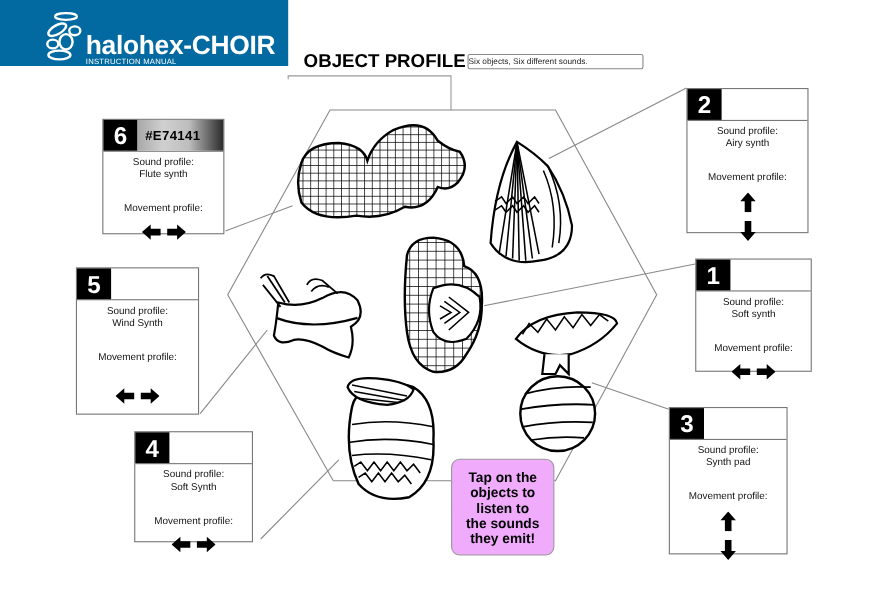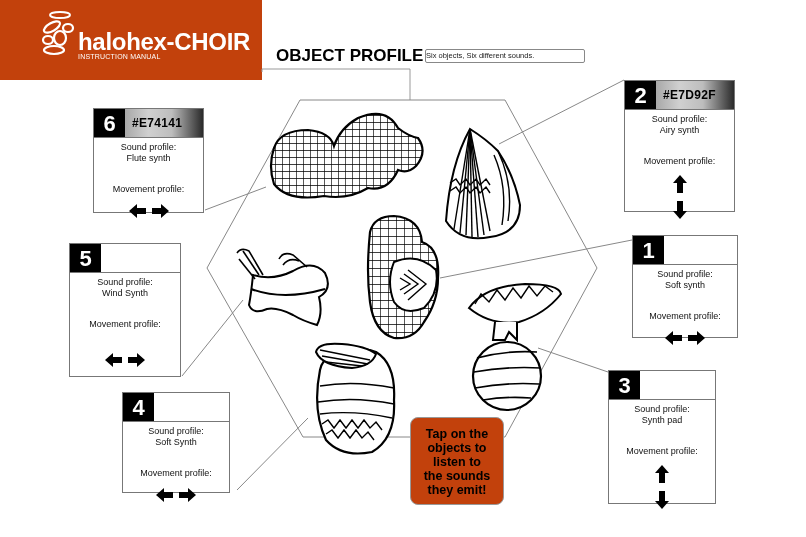--- a/index.html
+++ b/index.html
@@ -1,21 +1,21 @@
 <!DOCTYPE html>
 <html><head>
 <meta charset="utf-8">
 <style>
   * { box-sizing: border-box; margin: 0; padding: 0; }
   html, body { width: 806px; height: 537px; background: #ffffff; overflow: hidden; }
   body { position: relative; font-family: "Liberation Sans", sans-serif; color: #000; }
 
   .header-block {
-    position: absolute; left: 0; top: 0; width: 262px; height: 80px;
-    background: #c2410c; color: #fff;
+    position: absolute; left: 0; top: 0; width: 262px; height: 60px;
+    background: #0369a1; color: #fff;
   }
   .logo-icon { position: absolute; left: 38px; top: 10px; width: 44px; height: 46px; }
   .brand-name {
     position: absolute; left: 78px; top: 28px; font-size: 24px; font-weight: bold;
     letter-spacing: -0.3px; white-space: nowrap;
   }
   .brand-sub {
     position: absolute; left: 78px; top: 53px; font-size: 7px; letter-spacing: 0.2px;
     white-space: nowrap;
   }
@@ -45,21 +45,21 @@
     padding-left: 7px; letter-spacing: 0.3px;
     background: linear-gradient(90deg, #a8a8a8 0%, #d0d0d0 30%, #bdbdbd 60%, #2a2a2a 100%);
   }
   .card-body { padding-top: 4px; font-size: 9px; line-height: 11px; color: #111; }
   .card-body .lbl2 { margin-top: 20px; display: block; }
   .arrows { margin-top: 8px; display: flex; justify-content: center; align-items: center; gap: 5px; }
   .arrows.vertical { flex-direction: column; gap: 8px; }
 
   .hint-bubble {
     position: absolute; left: 410px; top: 417px; width: 94px; height: 88px;
-    border: 1px solid #999; border-radius: 8px; background: #c2410c;
+    border: 1px solid #999; border-radius: 8px; background: #f0abfc;
     font-weight: bold; font-size: 12.5px; line-height: 14px; text-align: center;
     padding-top: 9px; white-space: pre-line;
   }
   .object { position: absolute; cursor: pointer; }
 </style>
 </head>
 <body>
 
 <div class="header-block">
   <svg class="logo-icon" viewBox="0 0 44 46">
@@ -189,21 +189,20 @@
           <path d="M0 8 L8 1 L8 5 L17 5 L17 11 L8 11 L8 15 Z" fill="#000"></path>
           <path d="M40 8 L32 1 L32 5 L23 5 L23 11 L32 11 L32 15 Z" fill="#000"></path>
         </svg>
     </div>
   </div>
 </div>
 
 <div class="card" style="left:624px;top:80px;width:111px;height:132px;">
   <div class="card-head">
     <div class="card-num">2</div>
-    <div class="card-hex">#E7D92F</div>
   </div>
   <div class="card-body">
     <span>Sound profile:</span><br>
     <span>Airy synth</span>
     <span class="lbl2">Movement profile:</span>
     <div class="arrows vertical">
       <svg width="16" height="18" viewBox="0 0 16 18">
           <path d="M8 0 L15 8 L11 8 L11 18 L5 18 L5 8 L1 8 Z" fill="#000"></path>
         </svg>
       <svg width="16" height="18" viewBox="0 0 16 18">

